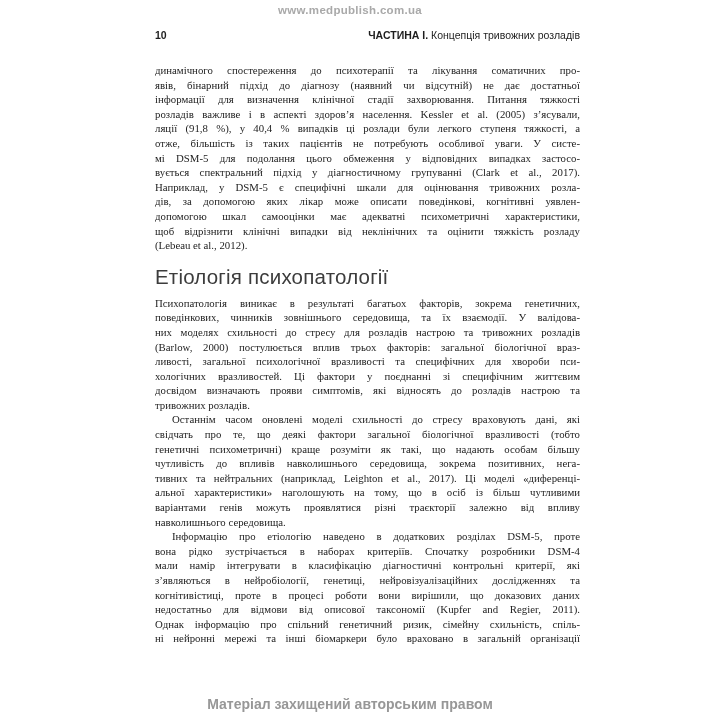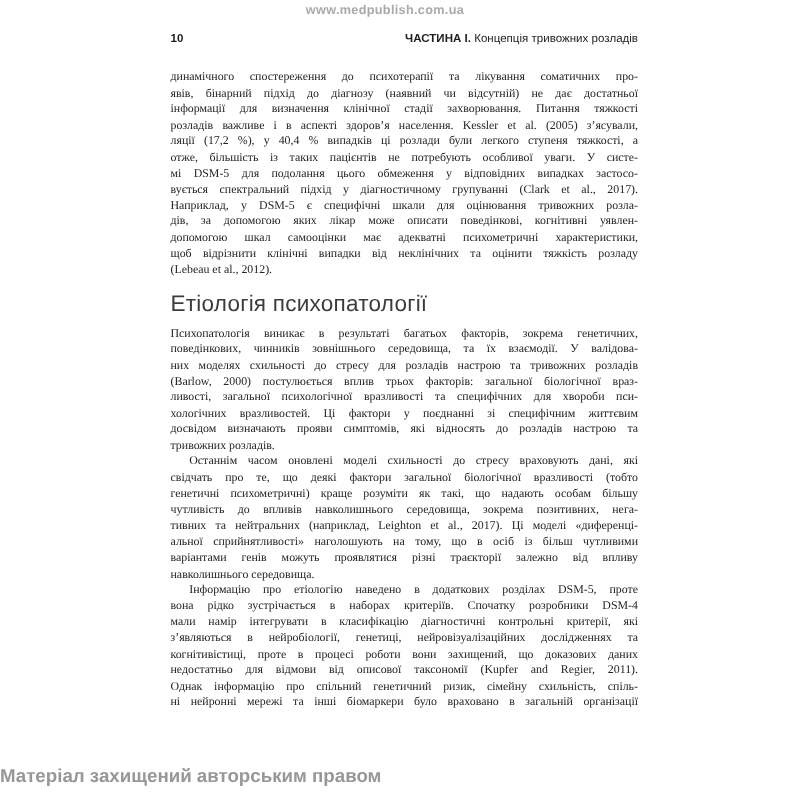--- a/index.html
+++ b/index.html
@@ -56,23 +56,23 @@
     font-size: 20.5px;
     font-weight: 400;
     line-height: 24px;
     letter-spacing: 0.2px;
     color: #3c3c3c;
     margin: 12px 0 7px 0;
   }
   .footer {
     position: absolute;
     top: 696px; left: 0; right: 0;
-    text-align: left;
+    text-align: center;
     font-family: "Liberation Sans", sans-serif;
-    font-size: 17px;
+    font-size: 14px;
     font-weight: 700;
     color: #979797;
   }
 </style>
 </head>
 <body>
 
 <div class="page">
   <div class="watermark">www.medpublish.com.ua</div>
 
@@ -80,21 +80,21 @@
     <span class="pagenum">10</span>
     <span class="chapter"><span class="bold">ЧАСТИНА І.</span><span> Концепція тривожних розладів</span></span>
   </div>
 
   <div class="body" id="body-content">
       <div class="para">
         <div class="line">динамічного спостереження до психотерапії та лікування соматичних про-</div>
         <div class="line">явів, бінарний підхід до діагнозу (наявний чи відсутній) не дає достатньої</div>
         <div class="line">інформації для визначення клінічної стадії захворювання. Питання тяжкості</div>
         <div class="line">розладів важливе і в аспекті здоров’я населення. Kessler et al. (2005) з’ясували,</div>
-        <div class="line">ляції (17,2 %), у 40,4 % випадків ці розлади були легкого ступеня тяжкості, а</div>
+        <div class="line">ляції (91,8 %), у 40,4 % випадків ці розлади були легкого ступеня тяжкості, а</div>
         <div class="line">отже, більшість із таких пацієнтів не потребують особливої уваги. У систе-</div>
         <div class="line">мі DSM-5 для подолання цього обмеження у відповідних випадках застосо-</div>
         <div class="line">вується спектральний підхід у діагностичному групуванні (Clark et al., 2017).</div>
         <div class="line">Наприклад, у DSM-5 є специфічні шкали для оцінювання тривожних розла-</div>
         <div class="line">дів, за допомогою яких лікар може описати поведінкові, когнітивні уявлен-</div>
         <div class="line">допомогою шкал самооцінки має адекватні психометричні характеристики,</div>
         <div class="line">щоб відрізнити клінічні випадки від неклінічних та оцінити тяжкість розладу</div>
         <div class="line">(Lebeau et al., 2012).</div>
       </div>
       <h1 class="section-heading">Етіологія психопатології</h1>
@@ -107,30 +107,30 @@
         <div class="line">хологічних вразливостей. Ці фактори у поєднанні зі специфічним життєвим</div>
         <div class="line">досвідом визначають прояви симптомів, які відносять до розладів настрою та</div>
         <div class="line">тривожних розладів.</div>
       </div>
       <div class="para indent">
         <div class="line">Останнім часом оновлені моделі схильності до стресу враховують дані, які</div>
         <div class="line">свідчать про те, що деякі фактори загальної біологічної вразливості (тобто</div>
         <div class="line">генетичні психометричні) краще розуміти як такі, що надають особам більшу</div>
         <div class="line">чутливість до впливів навколишнього середовища, зокрема позитивних, нега-</div>
         <div class="line">тивних та нейтральних (наприклад, Leighton et al., 2017). Ці моделі «диференці-</div>
-        <div class="line">альної сприйнятливості» наголошують на тому, що в осіб із більш чутливими</div>
+        <div class="line">альної характеристики» наголошують на тому, що в осіб із більш чутливими</div>
         <div class="line">варіантами генів можуть проявлятися різні траєкторії залежно від впливу</div>
         <div class="line">навколишнього середовища.</div>
       </div>
       <div class="para indent cont">
         <div class="line">Інформацію про етіологію наведено в додаткових розділах DSM-5, проте</div>
         <div class="line">вона рідко зустрічається в наборах критеріїв. Спочатку розробники DSM-4</div>
         <div class="line">мали намір інтегрувати в класифікацію діагностичні контрольні критерії, які</div>
         <div class="line">з’являються в нейробіології, генетиці, нейровізуалізаційних дослідженнях та</div>
-        <div class="line">когнітивістиці, проте в процесі роботи вони захищений, що доказових даних</div>
+        <div class="line">когнітивістиці, проте в процесі роботи вони вирішили, що доказових даних</div>
         <div class="line">недостатньо для відмови від описової таксономії (Kupfer and Regier, 2011).</div>
         <div class="line">Однак інформацію про спільний генетичний ризик, сімейну схильність, спіль-</div>
         <div class="line">ні нейронні мережі та інші біомаркери було враховано в загальній організації</div>
       </div>
     </div>
 
   <div class="footer">Матеріал захищений авторським правом</div>
 </div>
 
 </body></html>

